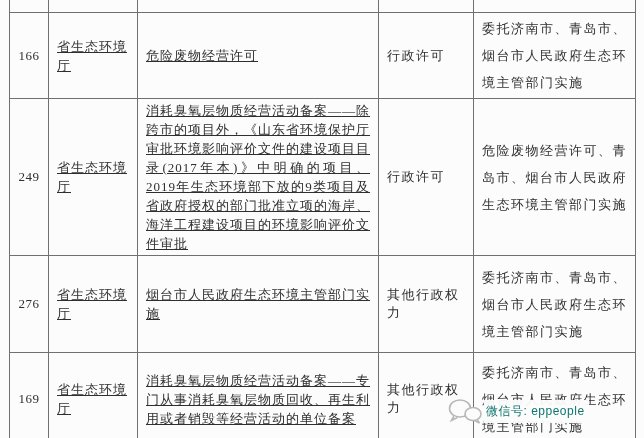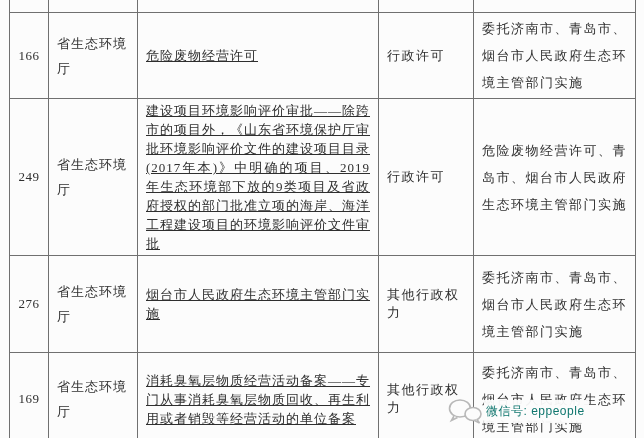--- a/index.html
+++ b/index.html
@@ -39,23 +39,24 @@
   tr.r166 { height: 84px; }
   tr.r167 { height: 140px; }
   tr.r168 { height: 97px; }
   tr.r169 { height: 93px; }
   td.c-no {
     text-align: center;
     padding: 2px 2px;
     letter-spacing: 0.5px;
   }
   td.c-dept {
-    line-height: 25px;
+    line-height: 19px;
     letter-spacing: 1px;
     padding: 2px 7px;
+    text-decoration: underline;
   }
   td.c-item {
     text-align: justify;
     text-justify: inter-character;
     line-height: 19px;
     letter-spacing: 1px;
     padding: 2px 9px;
     text-decoration: underline;
   }
   td.c-type {
@@ -121,21 +122,21 @@
       <td class="c-no">166</td>
       <td class="c-dept">省生态环境厅</td>
       <td class="c-item">危险废物经营许可</td>
       <td class="c-type">行政许可</td>
       <td class="c-impl">委托济南市、青岛市、烟台市人民政府生态环境主管部门实施</td>
     </tr>
 
     <tr class="r167">
       <td class="c-no">249</td>
       <td class="c-dept">省生态环境厅</td>
-      <td class="c-item">建设项目环境影响评价审批——除跨市的项目外，《山东省环境保护厅审批环境影响评价文件的建设项目目录(2017年本)》中明确的项目、2019年生态环境部下放的9类项目及省政府授权的部门批准立项的海岸、海洋工程建设项目的环境影响评价文件审批</td>
+      <td class="c-item">消耗臭氧层物质经营活动备案——除跨市的项目外，《山东省环境保护厅审批环境影响评价文件的建设项目目录(2017年本)》中明确的项目、2019年生态环境部下放的9类项目及省政府授权的部门批准立项的海岸、海洋工程建设项目的环境影响评价文件审批</td>
       <td class="c-type">行政许可</td>
       <td class="c-impl">危险废物经营许可、青岛市、烟台市人民政府生态环境主管部门实施</td>
     </tr>
 
     <tr class="r168">
       <td class="c-no">276</td>
       <td class="c-dept">省生态环境厅</td>
       <td class="c-item">烟台市人民政府生态环境主管部门实施</td>
       <td class="c-type">其他行政权力</td>
       <td class="c-impl">委托济南市、青岛市、烟台市人民政府生态环境主管部门实施</td>

